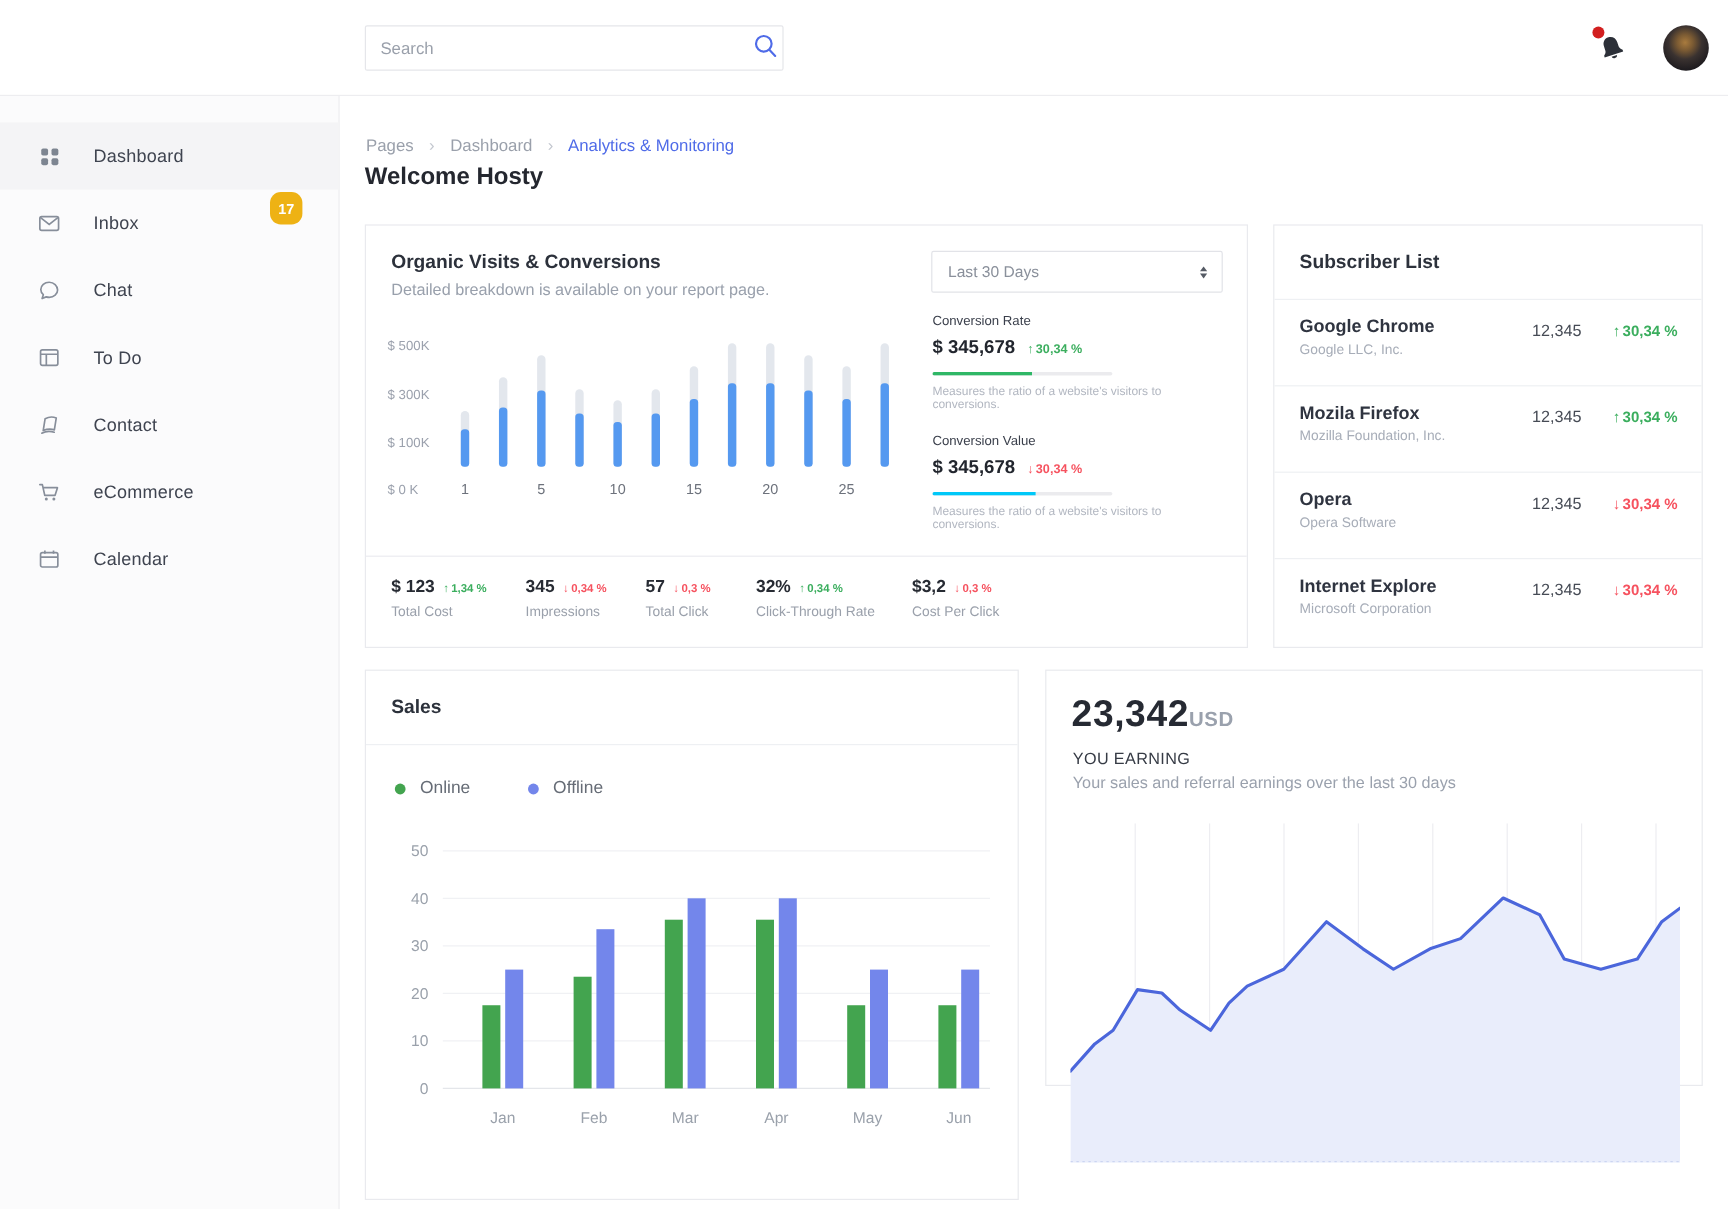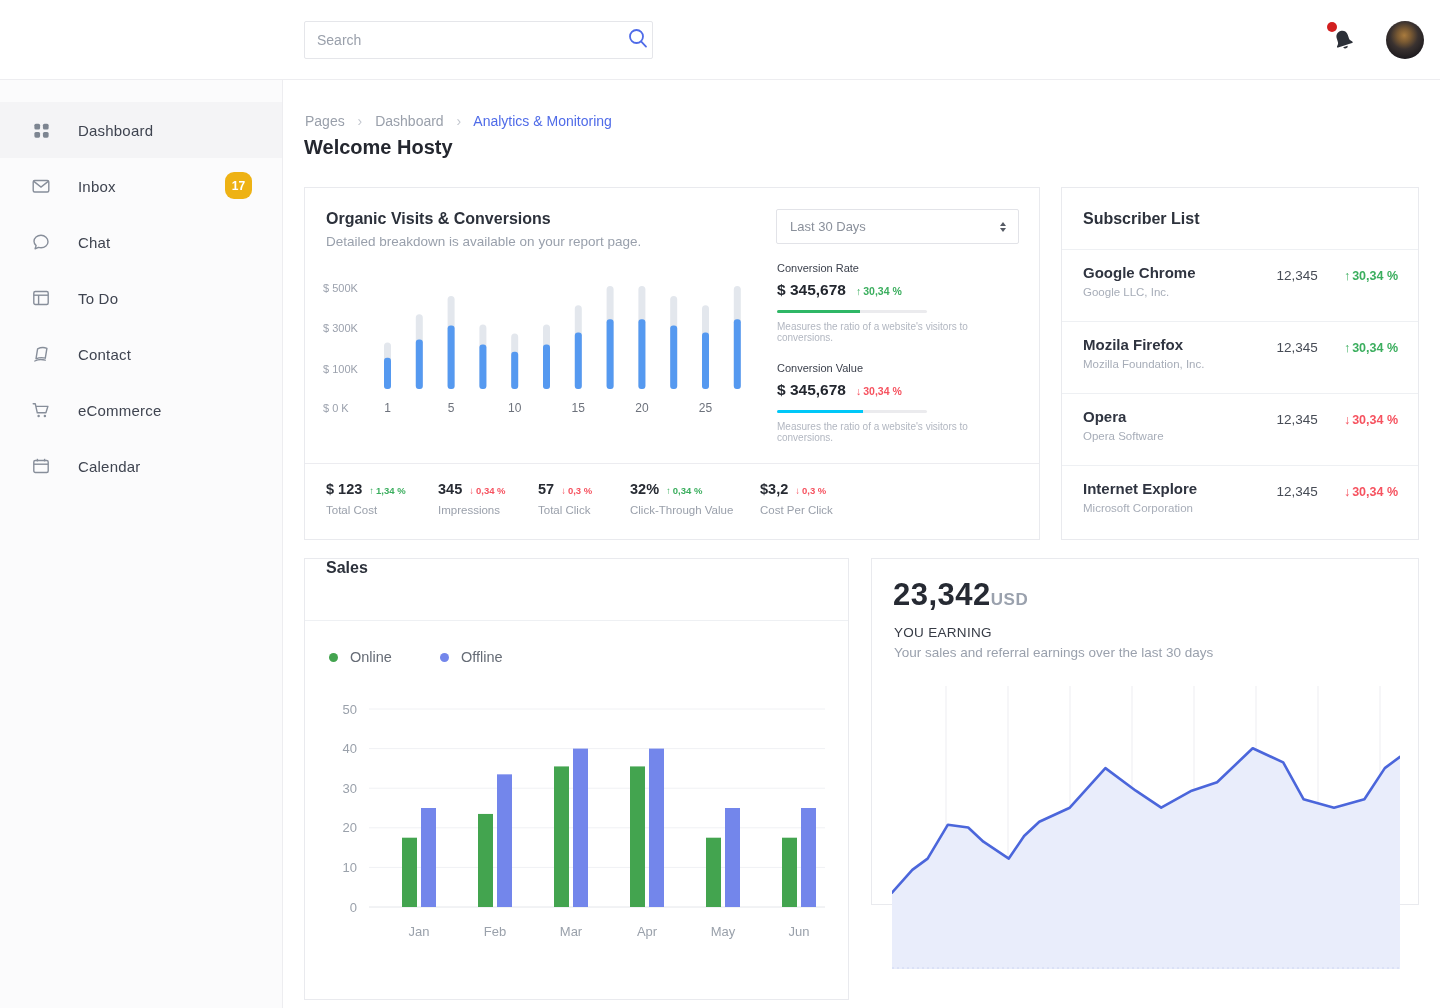--- a/index.html
+++ b/index.html
@@ -18,21 +18,21 @@
   .notif-dot { position:absolute; left:1px; top:2px; width:10px; height:10px; border-radius:50%; background:#d21f1f; }
   .avatar { position:absolute; left:1386px; top:21px; width:38px; height:38px; border-radius:50%; cursor:pointer;
             background:radial-gradient(circle at 48% 38%, #a97b3e 0%, #7a5a33 22%, #3a3230 45%, #1b191d 78%); }
 
   
   .sidebar { position:absolute; left:0; top:80px; width:283px; height:928px; background:#fbfbfc; border-right:1px solid #ededf0; padding-top:22px; }
   .side-item { position:relative; height:56px; display:flex; align-items:center; padding-left:31px; cursor:pointer; }
   .side-item.active { background:#f4f4f6; }
   .side-item .s-icon { width:20px; height:20px; margin-right:27px; display:flex; align-items:center; justify-content:center; }
   .side-item .s-label { font-size:15px; color:#3f4450; font-weight:500; letter-spacing:.2px; }
-  .side-badge { position:absolute; right:30px; top:14px; width:27px; height:27px; border-radius:9px; background:#eeb214; color:#fff; font-size:12px; font-weight:700; display:flex; align-items:center; justify-content:center; }
+  .side-badge { position:absolute; right:30px; top:2px; width:27px; height:27px; border-radius:9px; background:#eeb214; color:#fff; font-size:12px; font-weight:700; display:flex; align-items:center; justify-content:center; }
 
   
   .breadcrumb { position:absolute; left:305px; top:113px; font-size:14px; color:#9aa0ab; }
   .breadcrumb .crumb { cursor:pointer; }
   .breadcrumb .sep { margin:0 9px; color:#c3c7cf; }
   .breadcrumb .crumb.current { color:#4f6be8; }
   .page-title { position:absolute; left:304px; top:136px; font-size:20px; font-weight:700; color:#24272f; }
 
   
   .card { position:absolute; background:#fff; border:1px solid #e9eaee; }
@@ -79,21 +79,21 @@
   .subs-header { height:62px; border-bottom:1px solid #eef0f3; display:flex; align-items:center; padding-left:21px; }
   .sub-row { height:72px; border-bottom:1px solid #eef0f3; display:flex; justify-content:space-between; padding:14px 20px 0 21px; cursor:pointer; }
   .sub-row:last-child { border-bottom:none; }
   .sub-name { font-size:15px; font-weight:700; color:#2f3440; }
   .sub-company { margin-top:5px; font-size:11.5px; color:#a7adb8; }
   .sub-right { display:flex; gap:26px; align-items:baseline; padding-top:4px; }
   .sub-count { font-size:13.5px; color:#464b55; }
 
   
   .card-sales { left:304px; top:558px; width:545px; height:442px; }
-  .sales-header { height:62px; border-bottom:1px solid #eef0f3; display:flex; padding-left:21px; }
+  .sales-header { height:62px; border-bottom:1px solid #eef0f3; display:flex; align-items:center; padding-left:21px; }
   .legend { position:absolute; left:24px; top:90px; display:flex; gap:48px; }
   .legend-item { display:flex; align-items:center; gap:12px; }
   .legend-dot { width:9px; height:9px; border-radius:50%; }
   .legend-label { font-size:14.5px; color:#666c76; }
   #chart-sales { position:absolute; left:20px; top:130px; }
 
   
   .card-earning { left:871px; top:558px; width:548px; height:347px; }
   .earn-amount-row { position:absolute; left:21px; top:18px; display:flex; align-items:baseline; }
   .earn-amount { font-size:31px; font-weight:700; color:#262a33; letter-spacing:.5px; }
@@ -307,21 +307,21 @@
             <span class="stat-value">57</span>
             <span class="delta sm down"><span class="arrow">↓</span><span>0,3 %</span></span>
           </div>
         <div class="stat-label">Total Click</div>
       </div>
       <div class="stat w4">
         <div class="stat-top">
             <span class="stat-value">32%</span>
             <span class="delta sm up"><span class="arrow">↑</span><span>0,34 %</span></span>
           </div>
-        <div class="stat-label">Click-Through Value</div>
+        <div class="stat-label">Click-Through Rate</div>
       </div>
       <div class="stat">
         <div class="stat-top">
             <span class="stat-value">$3,2</span>
             <span class="delta sm down"><span class="arrow">↓</span><span>0,3 %</span></span>
           </div>
         <div class="stat-label">Cost Per Click</div>
       </div>
     </div>
   </div>

